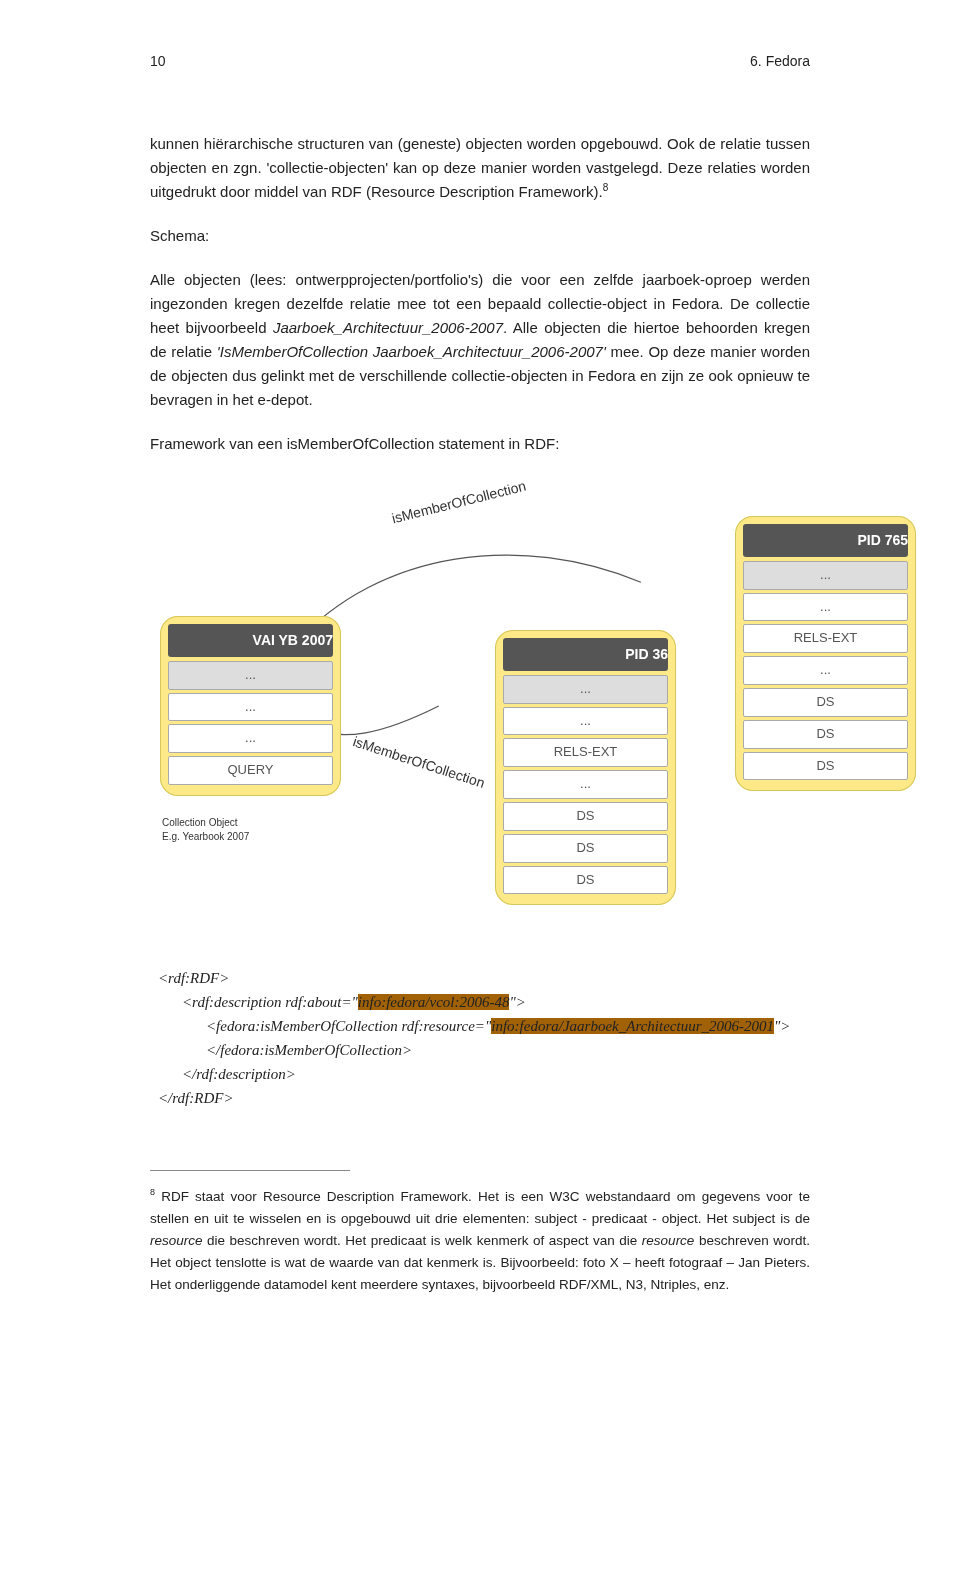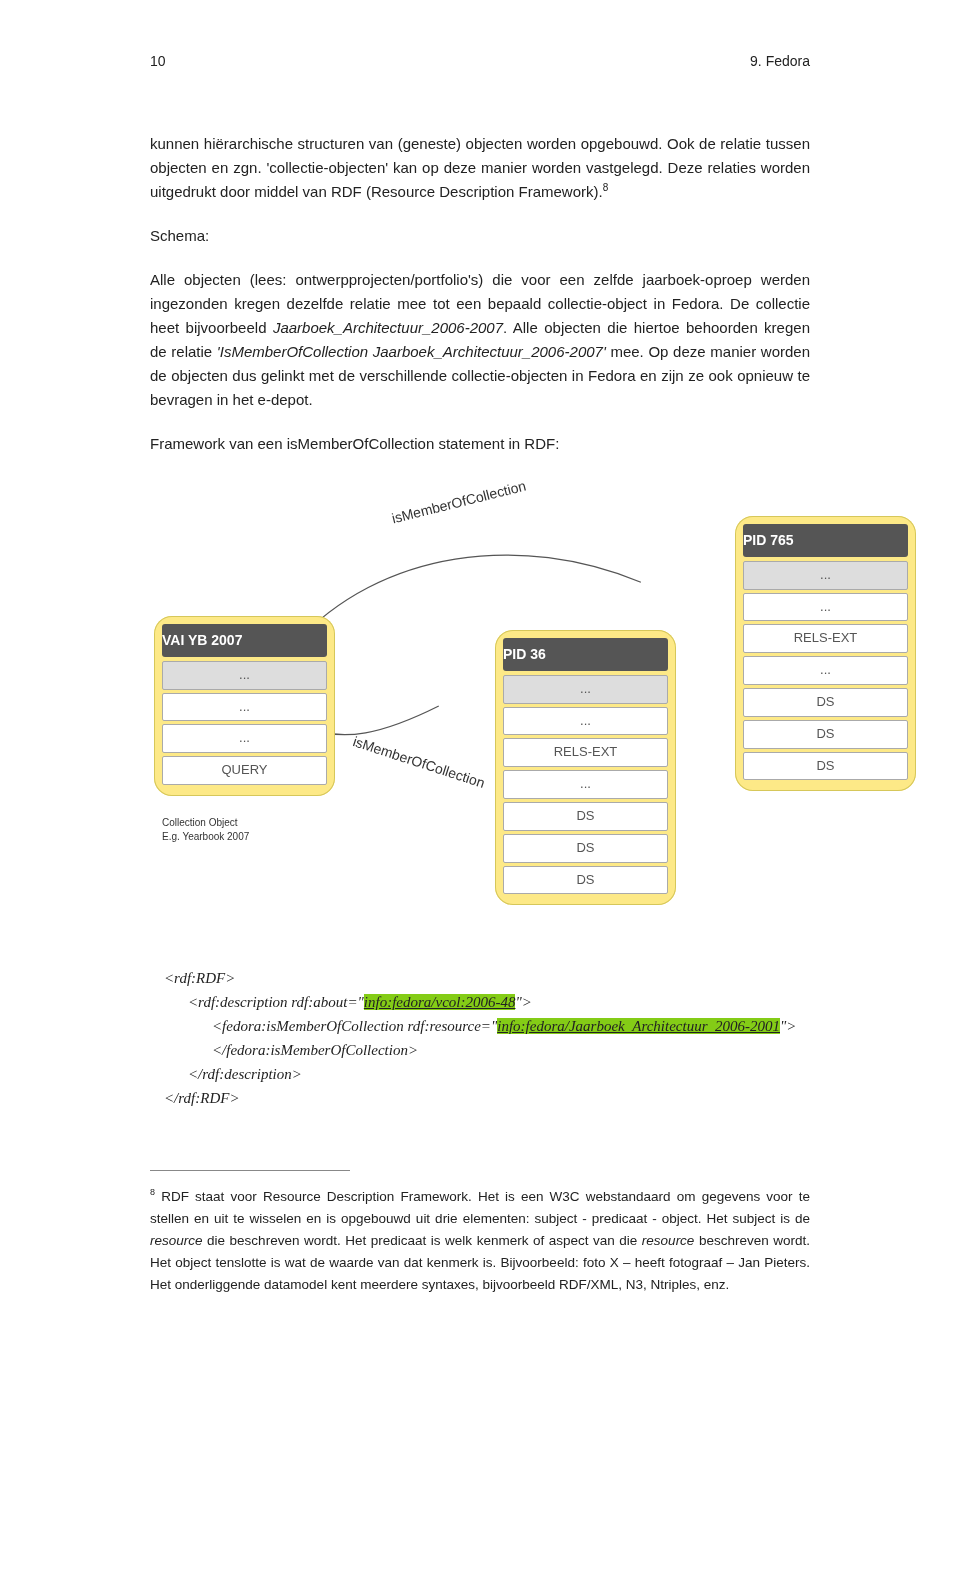--- a/index.html
+++ b/index.html
@@ -47,21 +47,21 @@
     position: absolute;
     background: #fde987;
     border-radius: 18px;
     padding: 8px;
     box-shadow: 0 0 0 1px #d6c75a inset;
   }
   .card-header {
     background: #555;
     color: #fff;
     font-weight: bold;
-    text-align: left;
+    text-align: right;
     padding: 5px 0;
     font-family: Arial, sans-serif;
     font-size: 14px;
     border-radius: 3px;
     margin-bottom: 4px;
   }
   .card-row {
     background: #fff;
     border: 1px solid #aaa;
     text-align: center;
@@ -94,27 +94,26 @@
     top: 0;
     width: 100%;
     height: 100%;
     pointer-events: none;
   }
   .code-block {
     font-family: "Times New Roman", Times, serif;
     font-style: italic;
     font-size: 15px;
     line-height: 1.6;
-    margin: 20px 0 40px 14px;
+    margin: 20px 0 40px 8px;
   }
   .code-indent-1 { margin-left: 24px; }
   .code-indent-2 { margin-left: 48px; }
   .hl {
-    background: #84cc16;
-    text-decoration: underline;
+    background: #a16207;
   }
   hr.footnote-sep {
     width: 200px;
     border: none;
     border-top: 1px solid #888;
     margin: 60px 0 6px 0;
   }
   .footnote {
     font-size: 13.5px;
     text-align: justify;
@@ -125,21 +124,21 @@
     font-size: 9px;
   }
 </style>
 </head>
 <body>
 
 <div class="page">
 
   <div class="header-line">
     <span>10</span>
-    <span>9. Fedora</span>
+    <span>6. Fedora</span>
   </div>
 
   <p class="body-text">
     <span>kunnen hiërarchische structuren van (geneste) objecten worden opgebouwd. Ook de relatie tussen objecten en zgn. 'collectie-objecten' kan op deze manier worden vastgelegd. Deze relaties worden uitgedrukt door middel van RDF (Resource Description Framework).</span><span class="footnote-ref">8</span>
   </p>
 
   <p class="body-text">Schema:</p>
 
   <p class="body-text">
     <span>Alle objecten (lees: ontwerpprojecten/portfolio's) die voor een zelfde jaarboek-oproep werden ingezonden kregen dezelfde relatie mee tot een bepaald collectie-object in Fedora. De collectie heet bijvoorbeeld </span><span class="italic">Jaarboek_Architectuur_2006-2007</span><span>. Alle objecten die hiertoe behoorden kregen de relatie </span><span class="italic">'IsMemberOfCollection Jaarboek_Architectuur_2006-2007'</span><span> mee. Op deze manier worden de objecten dus gelinkt met de verschillende collectie-objecten in Fedora en zijn ze ook opnieuw te bevragen in het e-depot.</span>
@@ -157,21 +156,21 @@
       </defs>
 
       <path d="M 595 80 C 450 20, 280 40, 175 155" stroke="#555" stroke-width="1.5" fill="none" marker-end="url(#arrow)"></path>
 
       <path d="M 350 230 C 290 260, 230 280, 180 250" stroke="#555" stroke-width="1.5" fill="none" marker-end="url(#arrow)"></path>
     </svg>
 
     <div class="edge-label" style="left:240px; top:15px; transform:rotate(-14deg);">isMemberOfCollection</div>
     <div class="edge-label" style="left:200px; top:275px; transform:rotate(18deg);">isMemberOfCollection</div>
 
-    <div class="card" style="left:4px; top:140px; width:165px;">
+    <div class="card" style="left:10px; top:140px; width:165px;">
       <div class="card-header">VAI YB 2007</div>
       <div class="card-row shaded">...</div>
       <div class="card-row">...</div>
       <div class="card-row">...</div>
       <div class="card-row">QUERY</div>
     </div>
 
     <div class="caption" style="left:12px; top:340px;">
       <span>Collection Object</span><br>
       <span>E.g. Yearbook 2007</span>

